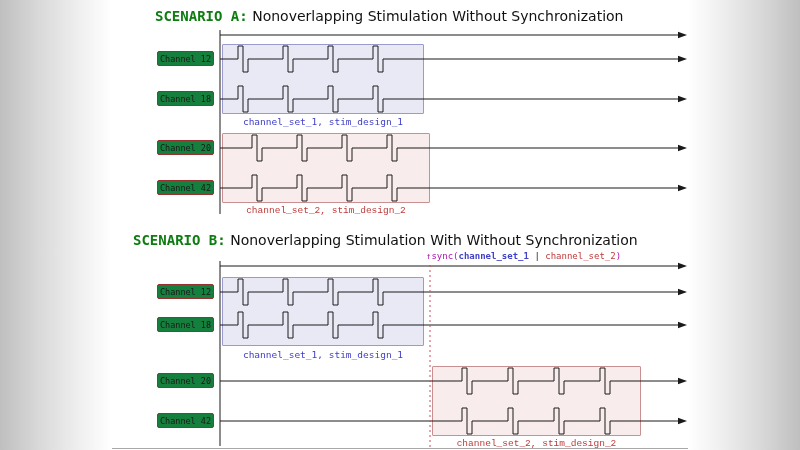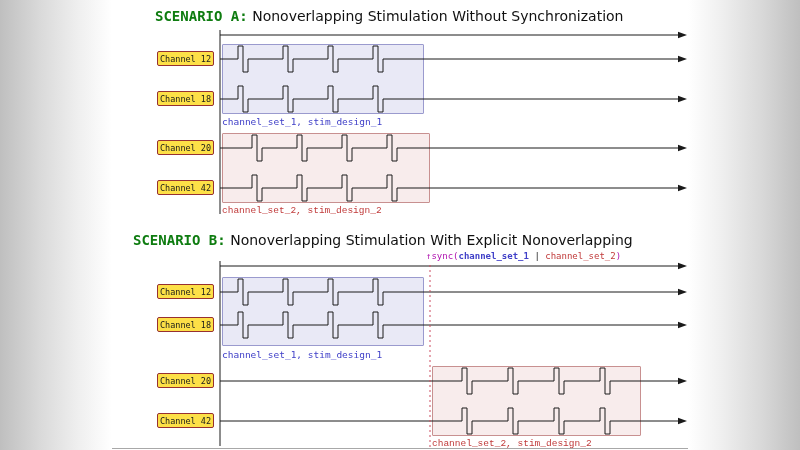--- a/index.html
+++ b/index.html
@@ -2,25 +2,25 @@
 <html style="--scenario_green: #0e7c10; --set1_blue: #4040c8; --set2_red: #c03a3a; --sync_magenta: #b012b0; --sync_dotted: #cc4a5e; --channel_box_border: #973030; --set1_box_fill: #e9e9f6; --set1_box_border: #9a9ace; --set2_box_fill: #f8ecec; --set2_box_border: #c89090; --wire_black: #1a1a1a;"><head>
 <meta charset="utf-8">
 <style>
   html,body{margin:0;padding:0;background:#ffffff;}
   .stage{position:relative;width:800px;height:450px;overflow:hidden;background:#ffffff;font-family:"DejaVu Sans",sans-serif;}
   .side{position:absolute;top:0;height:100%;width:112px;z-index:6;}
   .side.left{left:0;background:linear-gradient(to right,#bfbfbf 0%,#d9d9d9 35%,#efefef 70%,#ffffff 100%);}
   .side.right{right:0;background:linear-gradient(to left,#bfbfbf 0%,#d9d9d9 35%,#efefef 70%,#ffffff 100%);}
   .heading{position:absolute;font-size:14px;color:#111;white-space:nowrap;z-index:4;}
   .heading .scen{font-family:"DejaVu Sans Mono",monospace;font-weight:bold;color:var(--scenario_green);}
-  .chanbox{position:absolute;left:157px;width:57px;height:15px;box-sizing:border-box;border:1px solid var(--channel_box_border);border-radius:2px;background:#fde047;display:flex;align-items:center;justify-content:center;font-family:"DejaVu Sans Mono",monospace;font-size:8.5px;color:#1a1a1a;z-index:4;}
+  .chanbox{position:absolute;left:157px;width:57px;height:15px;box-sizing:border-box;border:1px solid var(--channel_box_border);border-radius:2px;background:#15803d;display:flex;align-items:center;justify-content:center;font-family:"DejaVu Sans Mono",monospace;font-size:8.5px;color:#1a1a1a;z-index:4;}
   .groupbox{position:absolute;box-sizing:border-box;z-index:1;border-radius:1px;}
   .groupbox.blue{background:var(--set1_box_fill);border:1px solid var(--set1_box_border);}
   .groupbox.red{background:var(--set2_box_fill);border:1px solid var(--set2_box_border);}
-  .setlabel{position:absolute;font-family:"DejaVu Sans Mono",monospace;font-size:9.5px;text-align:left;white-space:nowrap;z-index:4;}
+  .setlabel{position:absolute;font-family:"DejaVu Sans Mono",monospace;font-size:9.5px;text-align:center;white-space:nowrap;z-index:4;}
   .setlabel.blue{color:var(--set1_blue);}
   .setlabel.red{color:var(--set2_red);font-family:Liberation Mono, monospace;}
   .synclabel{position:absolute;left:426px;top:251px;font-family:"DejaVu Sans Mono",monospace;font-size:9px;white-space:nowrap;z-index:4;}
   .synclabel .m{color:var(--sync_magenta);}
   .synclabel .b{color:var(--set1_blue);font-weight:bold;}
   .synclabel .k{color:#1a1a1a;}
   .synclabel .r{color:var(--set2_red);}
   #wires{position:absolute;left:0;top:0;z-index:2;}
   .bottomline{position:absolute;left:112px;right:112px;top:448px;height:1px;background:#a8a8a8;z-index:3;}
 </style>
@@ -66,21 +66,21 @@
 
   <div class="chanbox" style="top:51px">Channel 12</div>
   <div class="chanbox" style="top:91px">Channel 18</div>
   <div class="chanbox" style="top:140px">Channel 20</div>
   <div class="chanbox" style="top:180px">Channel 42</div>
 
   <div class="setlabel blue" style="left:222px;top:116px;width:202px">channel_set_1, stim_design_1</div>
   <div class="setlabel red" style="left:222px;top:205px;width:208px">channel_set_2, stim_design_2</div>
 
   <div class="heading" style="left:133px;top:232px">
-    <span class="scen">SCENARIO B:</span><span> Nonoverlapping Stimulation With Explicit Nonoverlapping</span>
+    <span class="scen">SCENARIO B:</span><span> Nonoverlapping Stimulation With Without Synchronization</span>
   </div>
 
   <div class="synclabel">
     <span class="m">↑sync(</span><span class="b">channel_set_1</span><span class="k"> | </span><span class="r">channel_set_2</span><span class="m">)</span>
   </div>
 
   <div class="chanbox" style="top:284px">Channel 12</div>
   <div class="chanbox" style="top:317px">Channel 18</div>
   <div class="chanbox" style="top:373px">Channel 20</div>
   <div class="chanbox" style="top:413px">Channel 42</div>

